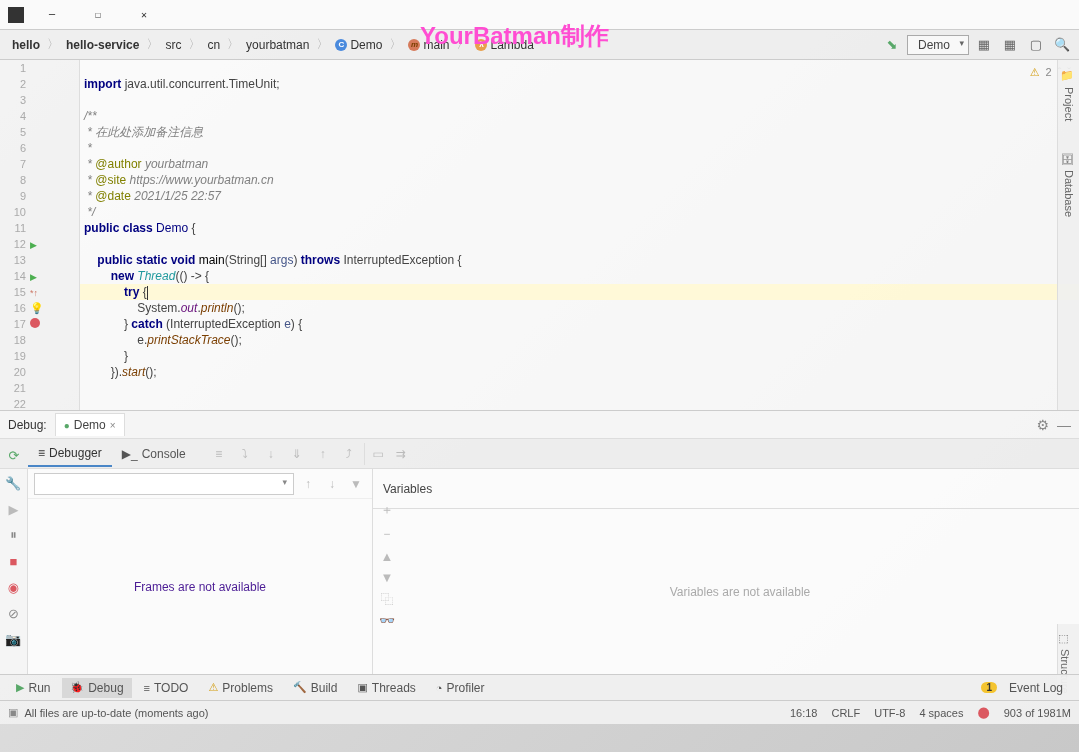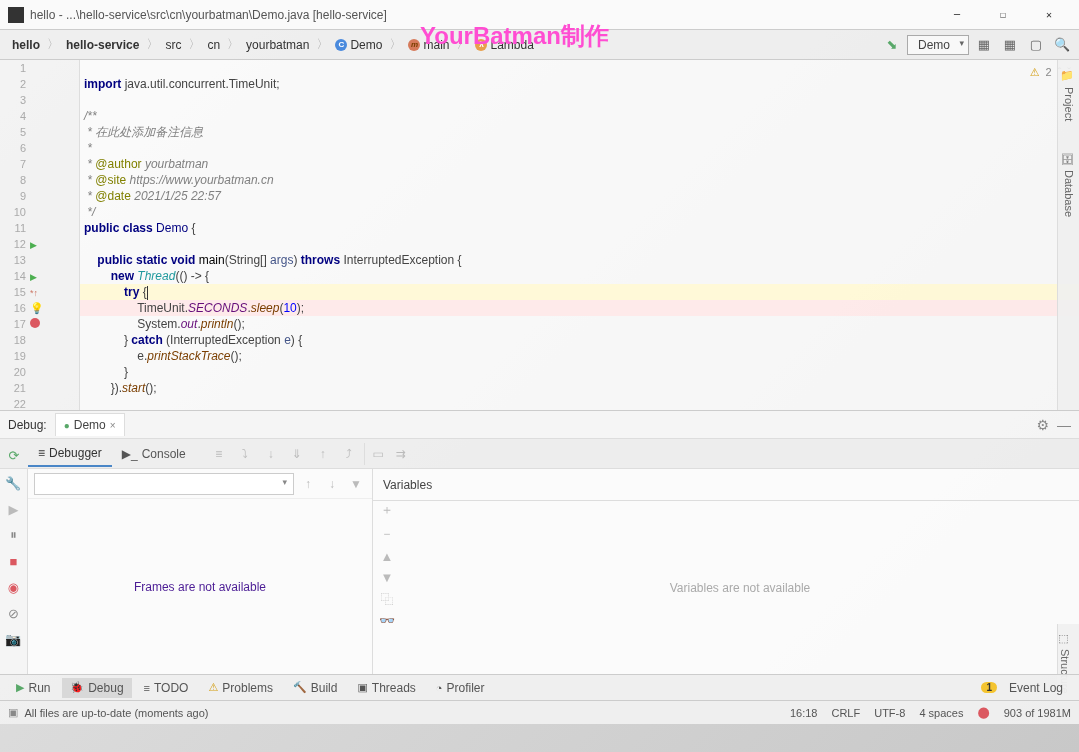--- a/index.html
+++ b/index.html
@@ -66,21 +66,21 @@
 .debug-frames { flex: 0 0 345px; display: flex; flex-direction: column; background: rgba(252,252,252,0.9); border-right: 1px solid #ddd; }
 .frames-header { height: 26px; display: flex; align-items: center; border-bottom: 1px solid #ddd; padding: 0 8px; }
 .frames-header .tb { padding: 3px 10px; cursor: pointer; font-size: 12px; }
 .frames-header .tb.active { border-bottom: 2px solid #4a86c7; }
 .frames-toolbar { height: 30px; display: flex; align-items: center; gap: 4px; padding: 0 6px; border-bottom: 1px solid #eee; }
 .frames-dd { flex: 1; border: 1px solid #ccc; height: 22px; background: #fff; position: relative; }
 .frames-dd::after { content: "▾"; position: absolute; right: 6px; top: 3px; font-size: 9px; color: #888; }
 .ft-ic { width: 20px; color: #bbb; cursor: pointer; text-align: center; font-size: 12px; }
 .frames-body { flex: 1; display: flex; align-items: center; justify-content: center; color: #4c1d95; font-size: 12px; }
 .debug-vars { flex: 1; display: flex; flex-direction: column; background: rgba(252,252,252,0.9); position: relative; }
-.vars-header { height: 32px; display: flex; align-items: center; padding: 0 10px; font-size: 12px; border-bottom: 1px solid #ddd; }
+.vars-header { height: 40px; display: flex; align-items: center; padding: 0 10px; font-size: 12px; border-bottom: 1px solid #ddd; }
 .vars-tools { position: absolute; left: 0; top: 26px; width: 28px; display: flex; flex-direction: column; gap: 6px; padding-top: 6px; align-items: center; }
 .vt-ic { color: #bbb; cursor: pointer; font-size: 13px; }
 .vars-body { flex: 1; display: flex; align-items: center; justify-content: center; color: #aaa; font-size: 12px; padding-left: 28px; }
 .tool-bar { height: 26px; background: rgba(240,240,240,0.95); border-top: 1px solid #ccc; display: flex; align-items: center; padding: 0 8px; gap: 4px; position: relative; z-index: 10; }
 .tool-btn { padding: 3px 8px; display: flex; align-items: center; gap: 4px; cursor: pointer; font-size: 12px; color: #555; }
 .tool-btn.active { background: #d8d8d8; }
 .tool-btn .ico { font-size: 11px; }
 .event-log { margin-left: auto; display: flex; align-items: center; gap: 4px; }
 .event-badge { background: #f4c430; color: #333; border-radius: 8px; padding: 0 5px; font-size: 10px; font-weight: bold; }
 .statusbar { height: 24px; background: rgba(240,240,240,0.95); border-top: 1px solid #ccc; display: flex; align-items: center; padding: 0 8px; gap: 14px; font-size: 11px; color: #555; position: relative; z-index: 10; }
@@ -92,21 +92,20 @@
 </style>
 </head>
 <body>
 
 <div class="window-bg"></div>
 
 <div class="watermark">YourBatman制作</div>
 
 <div class="titlebar">
   <div class="icon"></div>
-  <div class="title">hello - ...\hello-service\src\cn\yourbatman\Demo.java [hello-service]</div>
   <div class="winbtns">
     <div class="winbtn">─</div>
     <div class="winbtn">☐</div>
     <div class="winbtn">✕</div>
   </div>
 </div>
 
 <div class="navbar">
   <span class="crumb">
       <b>hello</b>
@@ -212,21 +211,20 @@
     <div class="lnc"><span class="cm"> *</span></div>
     <div class="lnc"><span class="cm"> * </span><span class="ann">@author</span><span class="cm"> yourbatman</span></div>
     <div class="lnc"><span class="cm"> * </span><span class="ann">@site</span><span class="cm"> https://www.yourbatman.cn</span></div>
     <div class="lnc"><span class="cm"> * </span><span class="ann">@date</span><span class="cm"> 2021/1/25 22:57</span></div>
     <div class="lnc"><span class="cm"> */</span></div>
     <div class="lnc"><span class="kw">public class</span> <span class="type">Demo</span> {</div>
     <div class="lnc"></div>
     <div class="lnc">    <span class="kw">public static void</span> <span class="method" style="font-style:normal;color:#000">main</span>(String[] <span style="color:#458">args</span>) <span class="kw">throws</span> InterruptedException {</div>
     <div class="lnc">        <span class="kw">new</span> <span style="font-style:italic;color:#20999d">Thread</span>(() -&gt; {</div>
     <div class="lnc hl-yellow">            <span class="kw">try</span> {<span class="cursor-caret"></span></div>
-    <div class="lnc hl-pink">                TimeUnit.<span class="static">SECONDS</span>.<span class="method">sleep</span>(<span class="num">10</span>);</div>
     <div class="lnc">                System.<span class="static">out</span>.<span class="method">println</span>();</div>
     <div class="lnc">            } <span class="kw">catch</span> (InterruptedException <span style="color:#458">e</span>) {</div>
     <div class="lnc">                e.<span class="method">printStackTrace</span>();</div>
     <div class="lnc">            }</div>
     <div class="lnc">        }).<span class="method">start</span>();</div>
   </div>
 </div>
 
 <div class="right-sidebar">
   <div class="right-tab">

